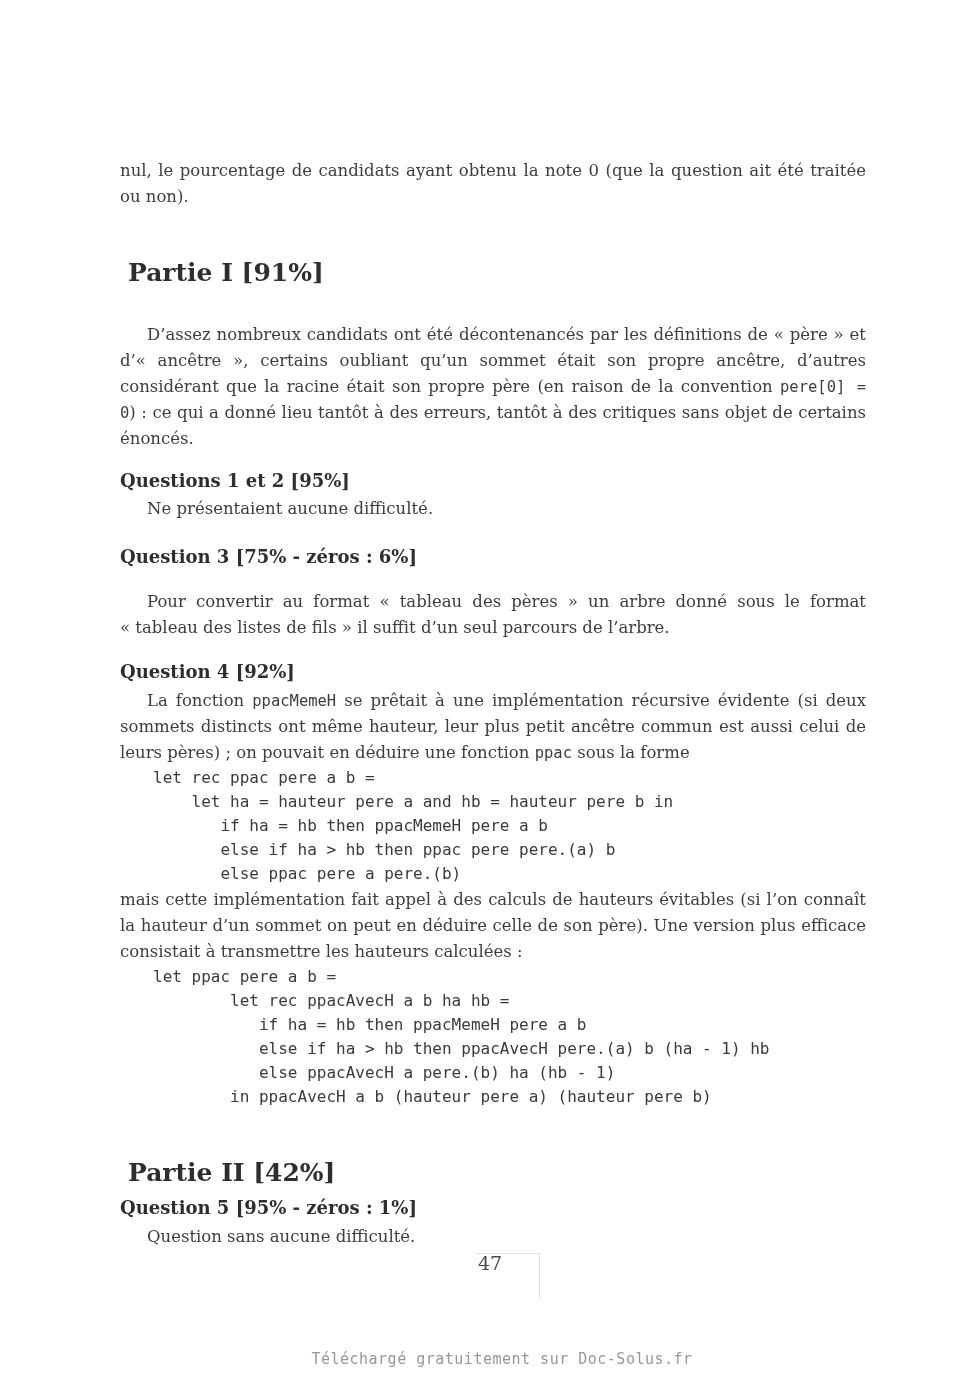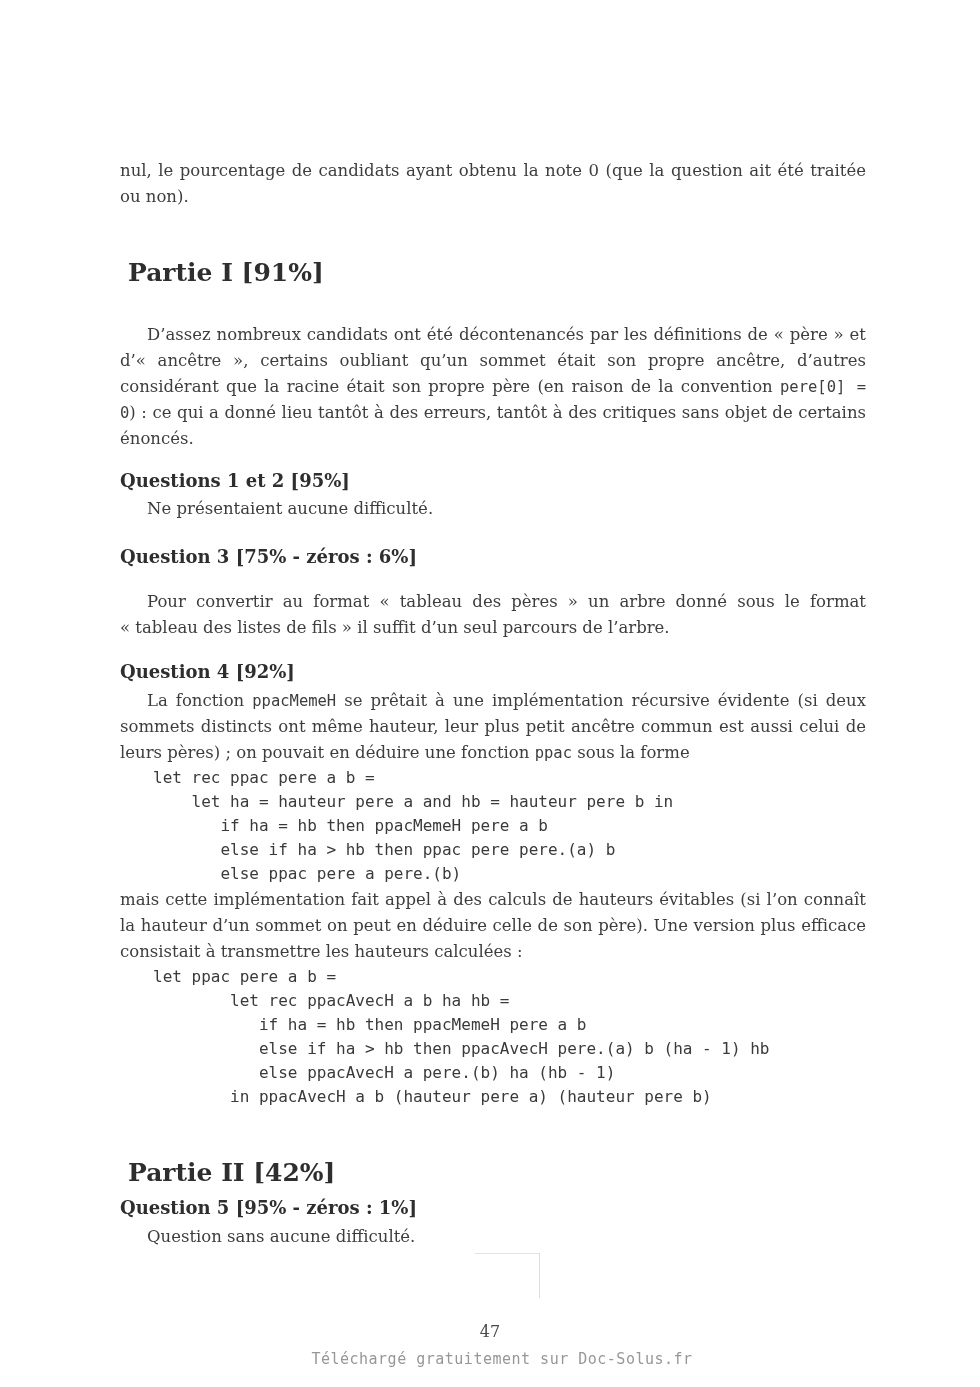--- a/index.html
+++ b/index.html
@@ -76,24 +76,24 @@
     left: 475px;
     top: 1253px;
     width: 64px;
     height: 44px;
     border-top: 1px solid #e3e3e3;
     border-right: 1px solid #dedede;
   }
   .page-number {
     position: absolute;
     left: 0;
-    top: 1322px;
+    top: 1252px;
     width: 980px;
     text-align: center;
-    font-size: 16px;
+    font-size: 19px;
     color: #4a4a4a;
   }
   .footer-watermark {
     position: absolute;
     left: 12px;
     top: 1350px;
     width: 980px;
     text-align: center;
     font-family: "DejaVu Sans Mono", "Liberation Mono", monospace;
     font-size: 15px;

